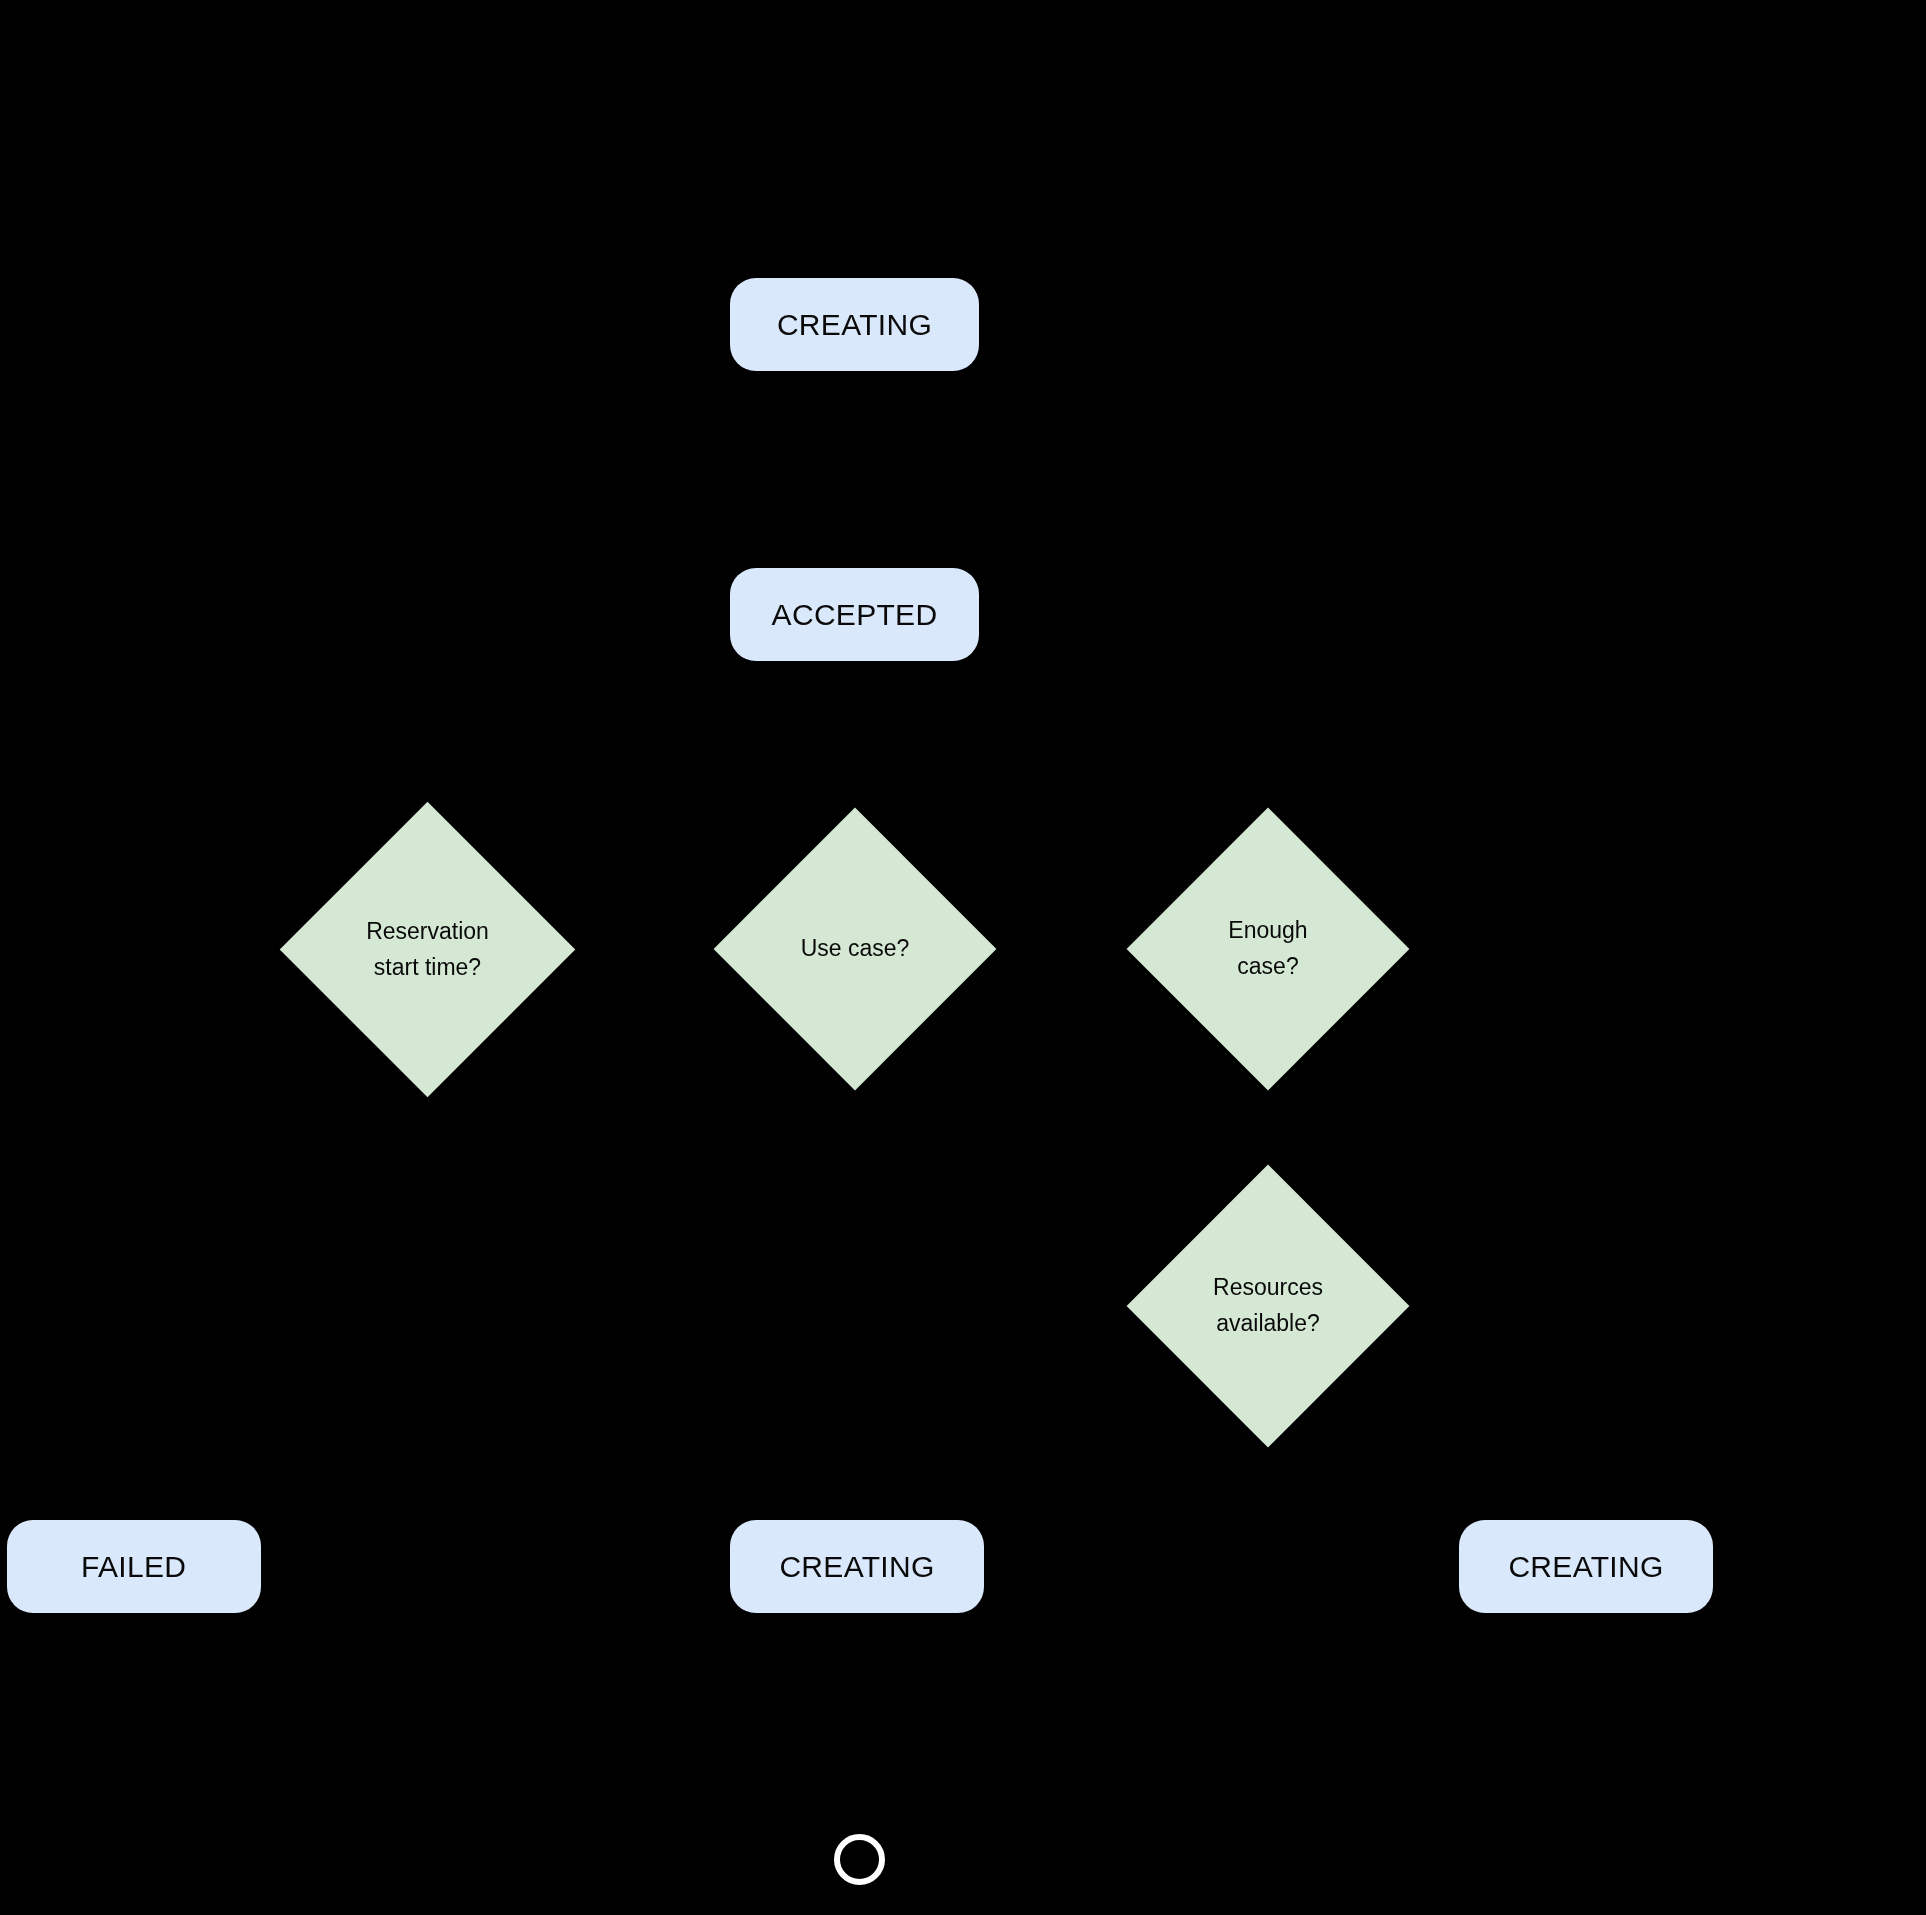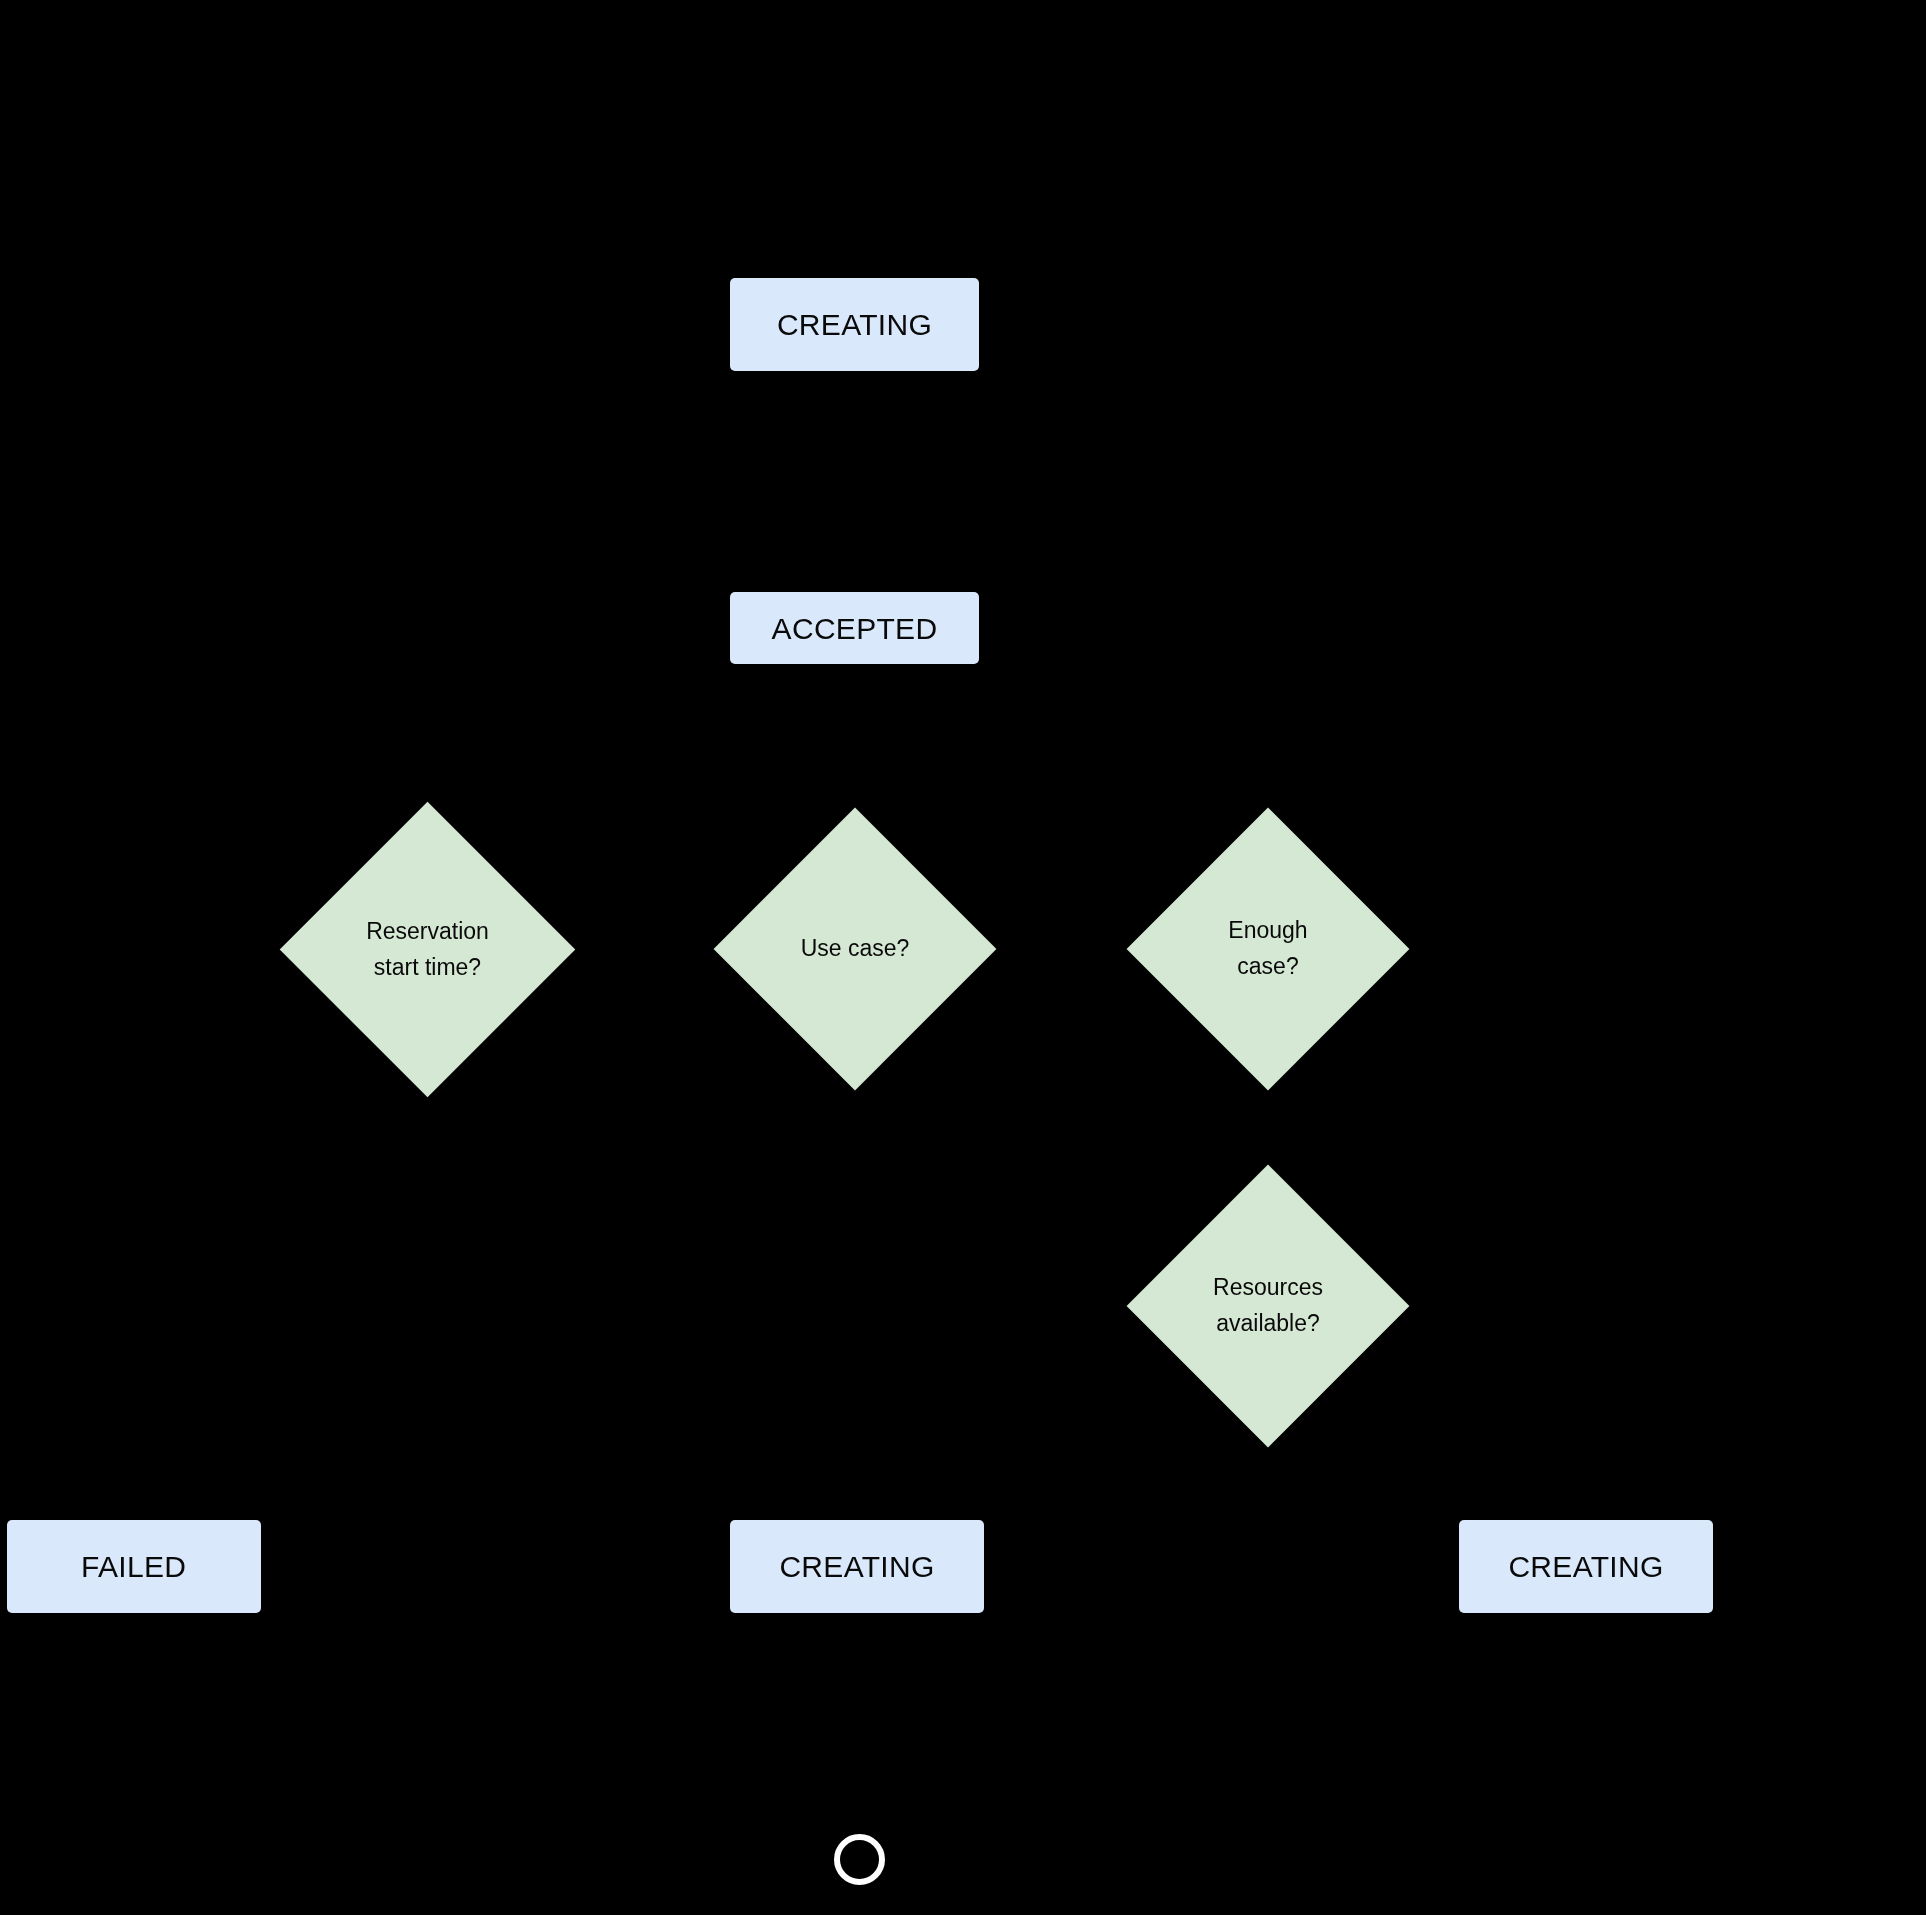--- a/index.html
+++ b/index.html
@@ -18,21 +18,21 @@
     height: 1916px;
     background: #000000;
     overflow: hidden;
   }
 
   
   .state-node {
     position: absolute;
     box-sizing: border-box;
     background: #dae8fc;
-    border-radius: 5px;
+    border-radius: 26px;
     display: flex;
     align-items: center;
     justify-content: center;
     color: #0a0a0a;
   }
   .state-node .state-label {
     font-size: 30px;
     font-weight: 400;
     letter-spacing: 0.3px;
     line-height: 1.1;
@@ -103,21 +103,21 @@
       <path d="M2262,2529 L1660,2529 L1660,2943"></path>
       <path d="M2650,1838 L3071,1838 L3071,2943"></path>
       <path d="M1660,3123 L1660,3551"></path>
     </g>
   </svg>
 
   <div class="state-node" style="left:730px; top:278px; width:249px; height:93px;">
     <span class="state-label">CREATING</span>
   </div>
 
-  <div class="state-node" style="left:730px; top:592px; width:249px; height:72px;">
+  <div class="state-node" style="left:730px; top:568px; width:249px; height:93px;">
     <span class="state-label">ACCEPTED</span>
   </div>
 
   <div class="state-node" style="left:6.7px; top:1520px; width:254px; height:93px;">
     <span class="state-label">FAILED</span>
   </div>
 
   <div class="state-node" style="left:730px; top:1520px; width:254px; height:93px;">
     <span class="state-label">CREATING</span>
   </div>

